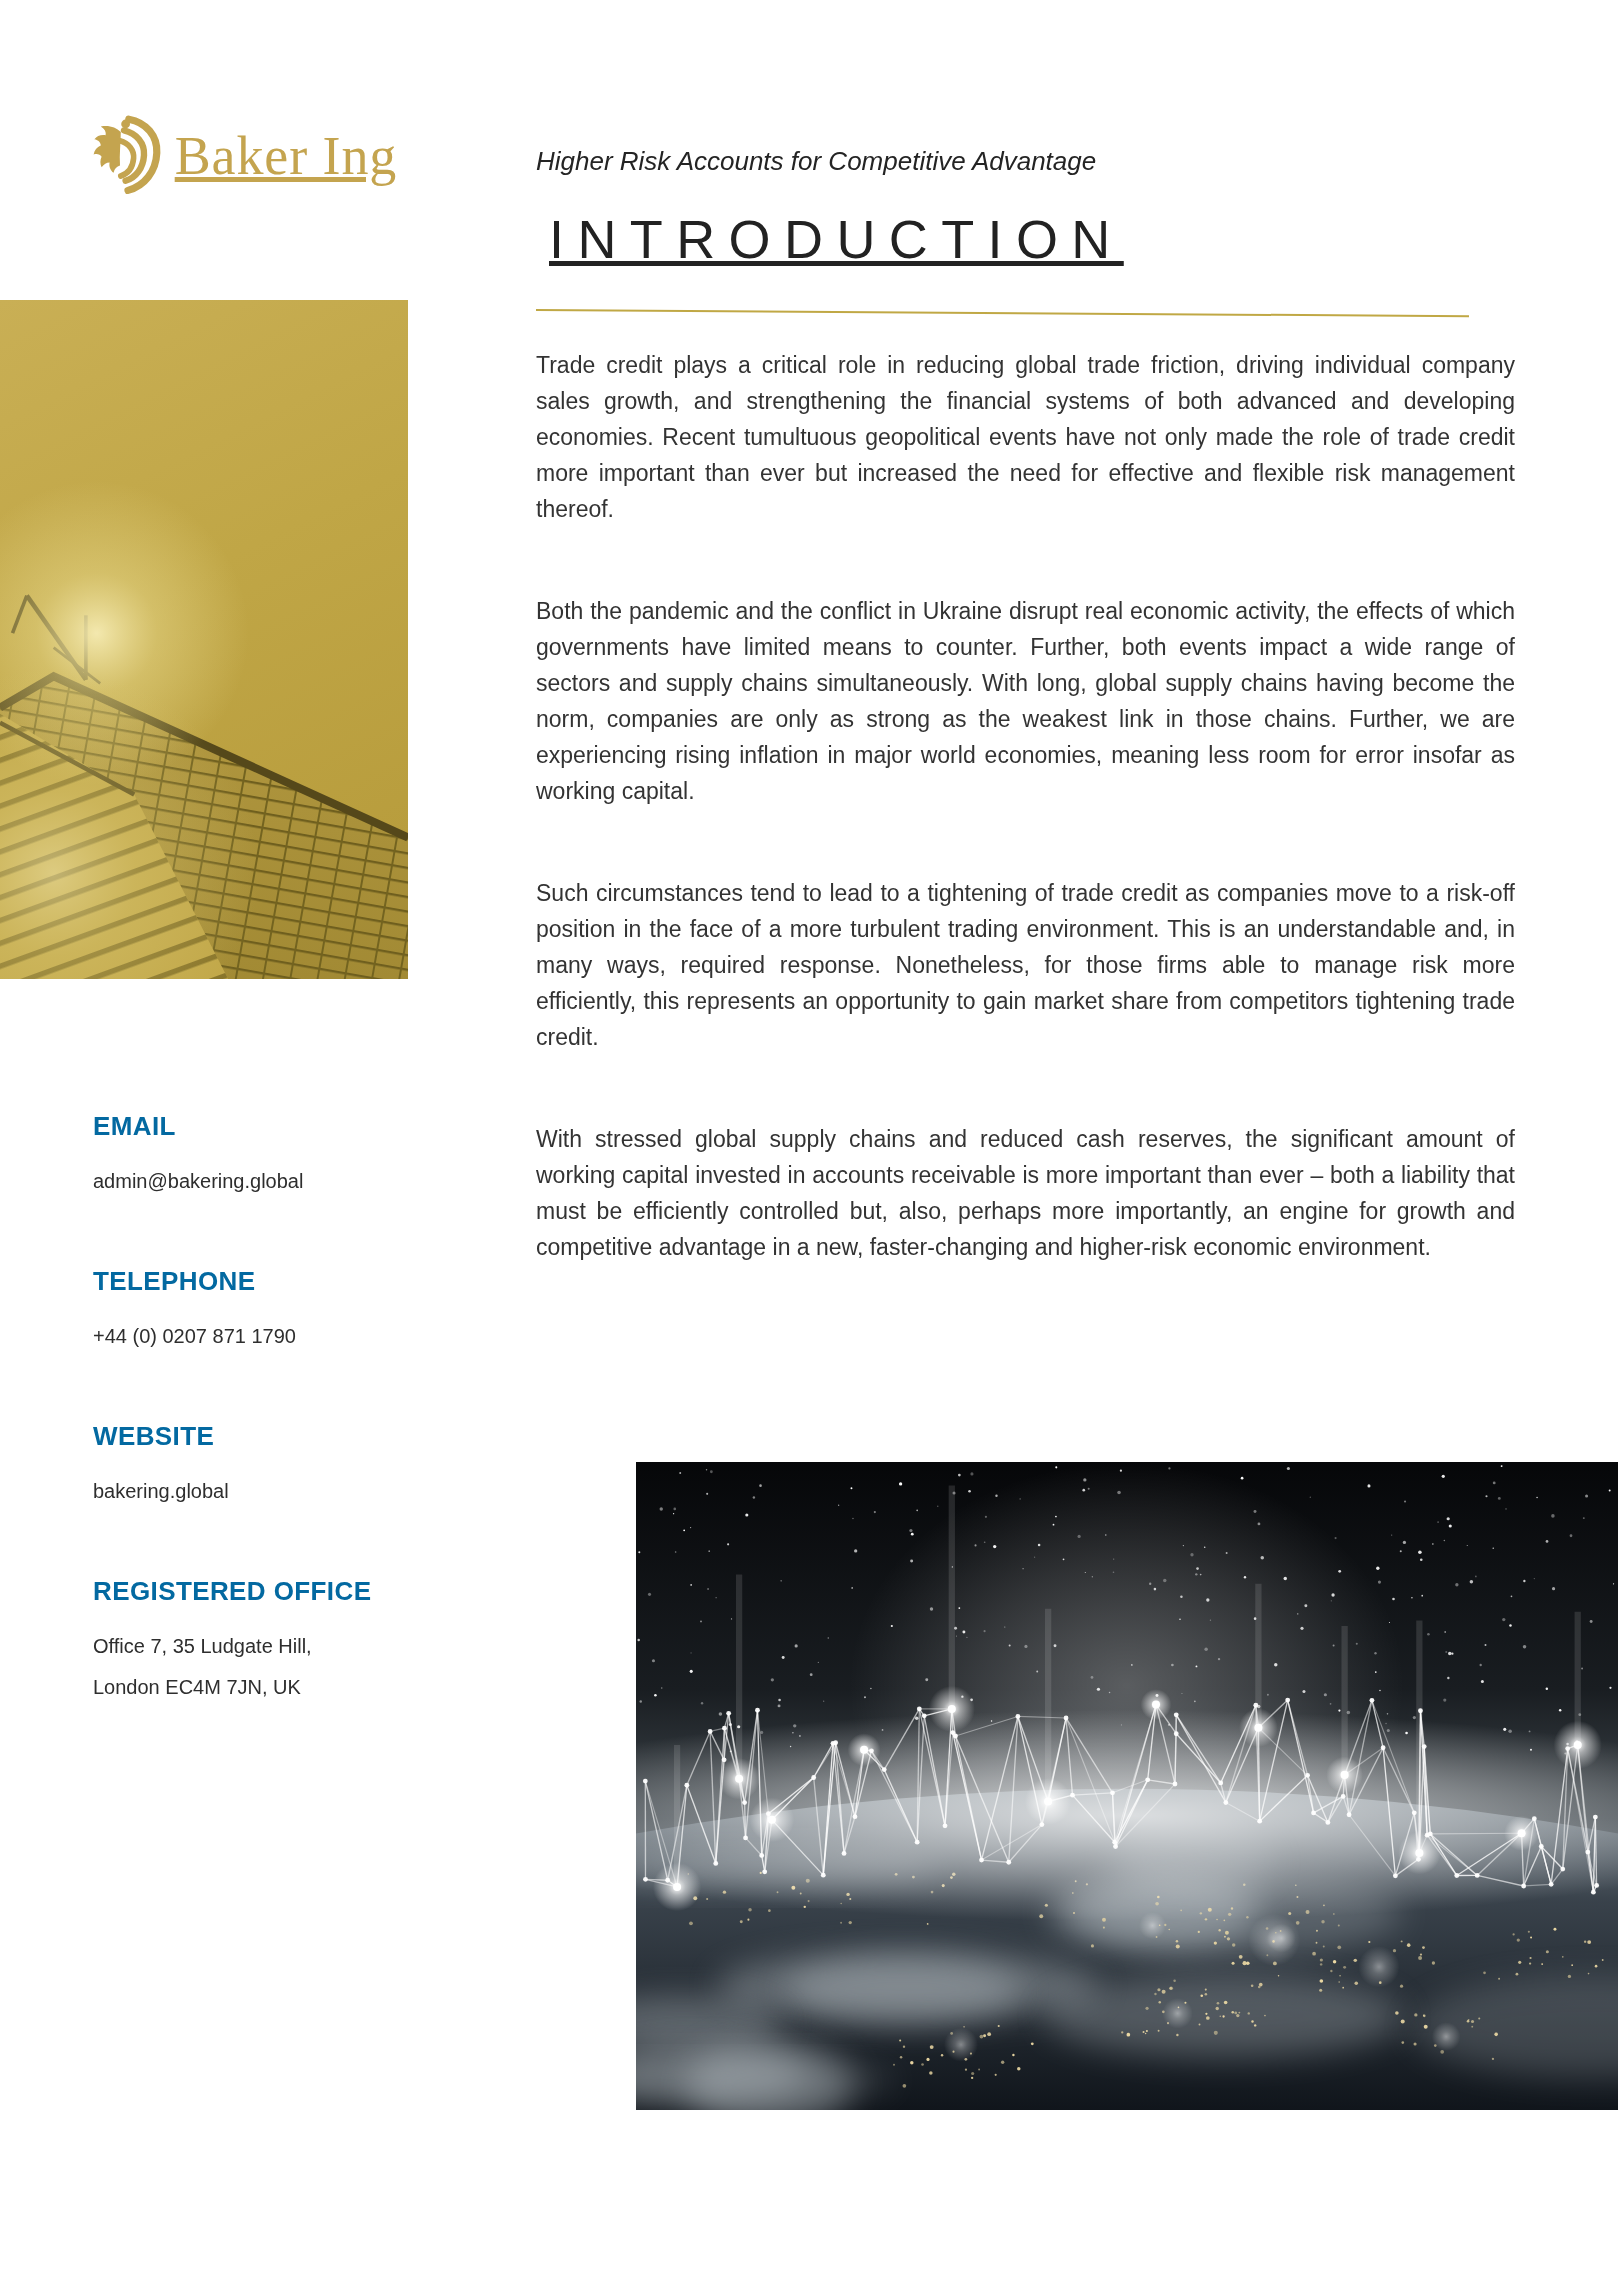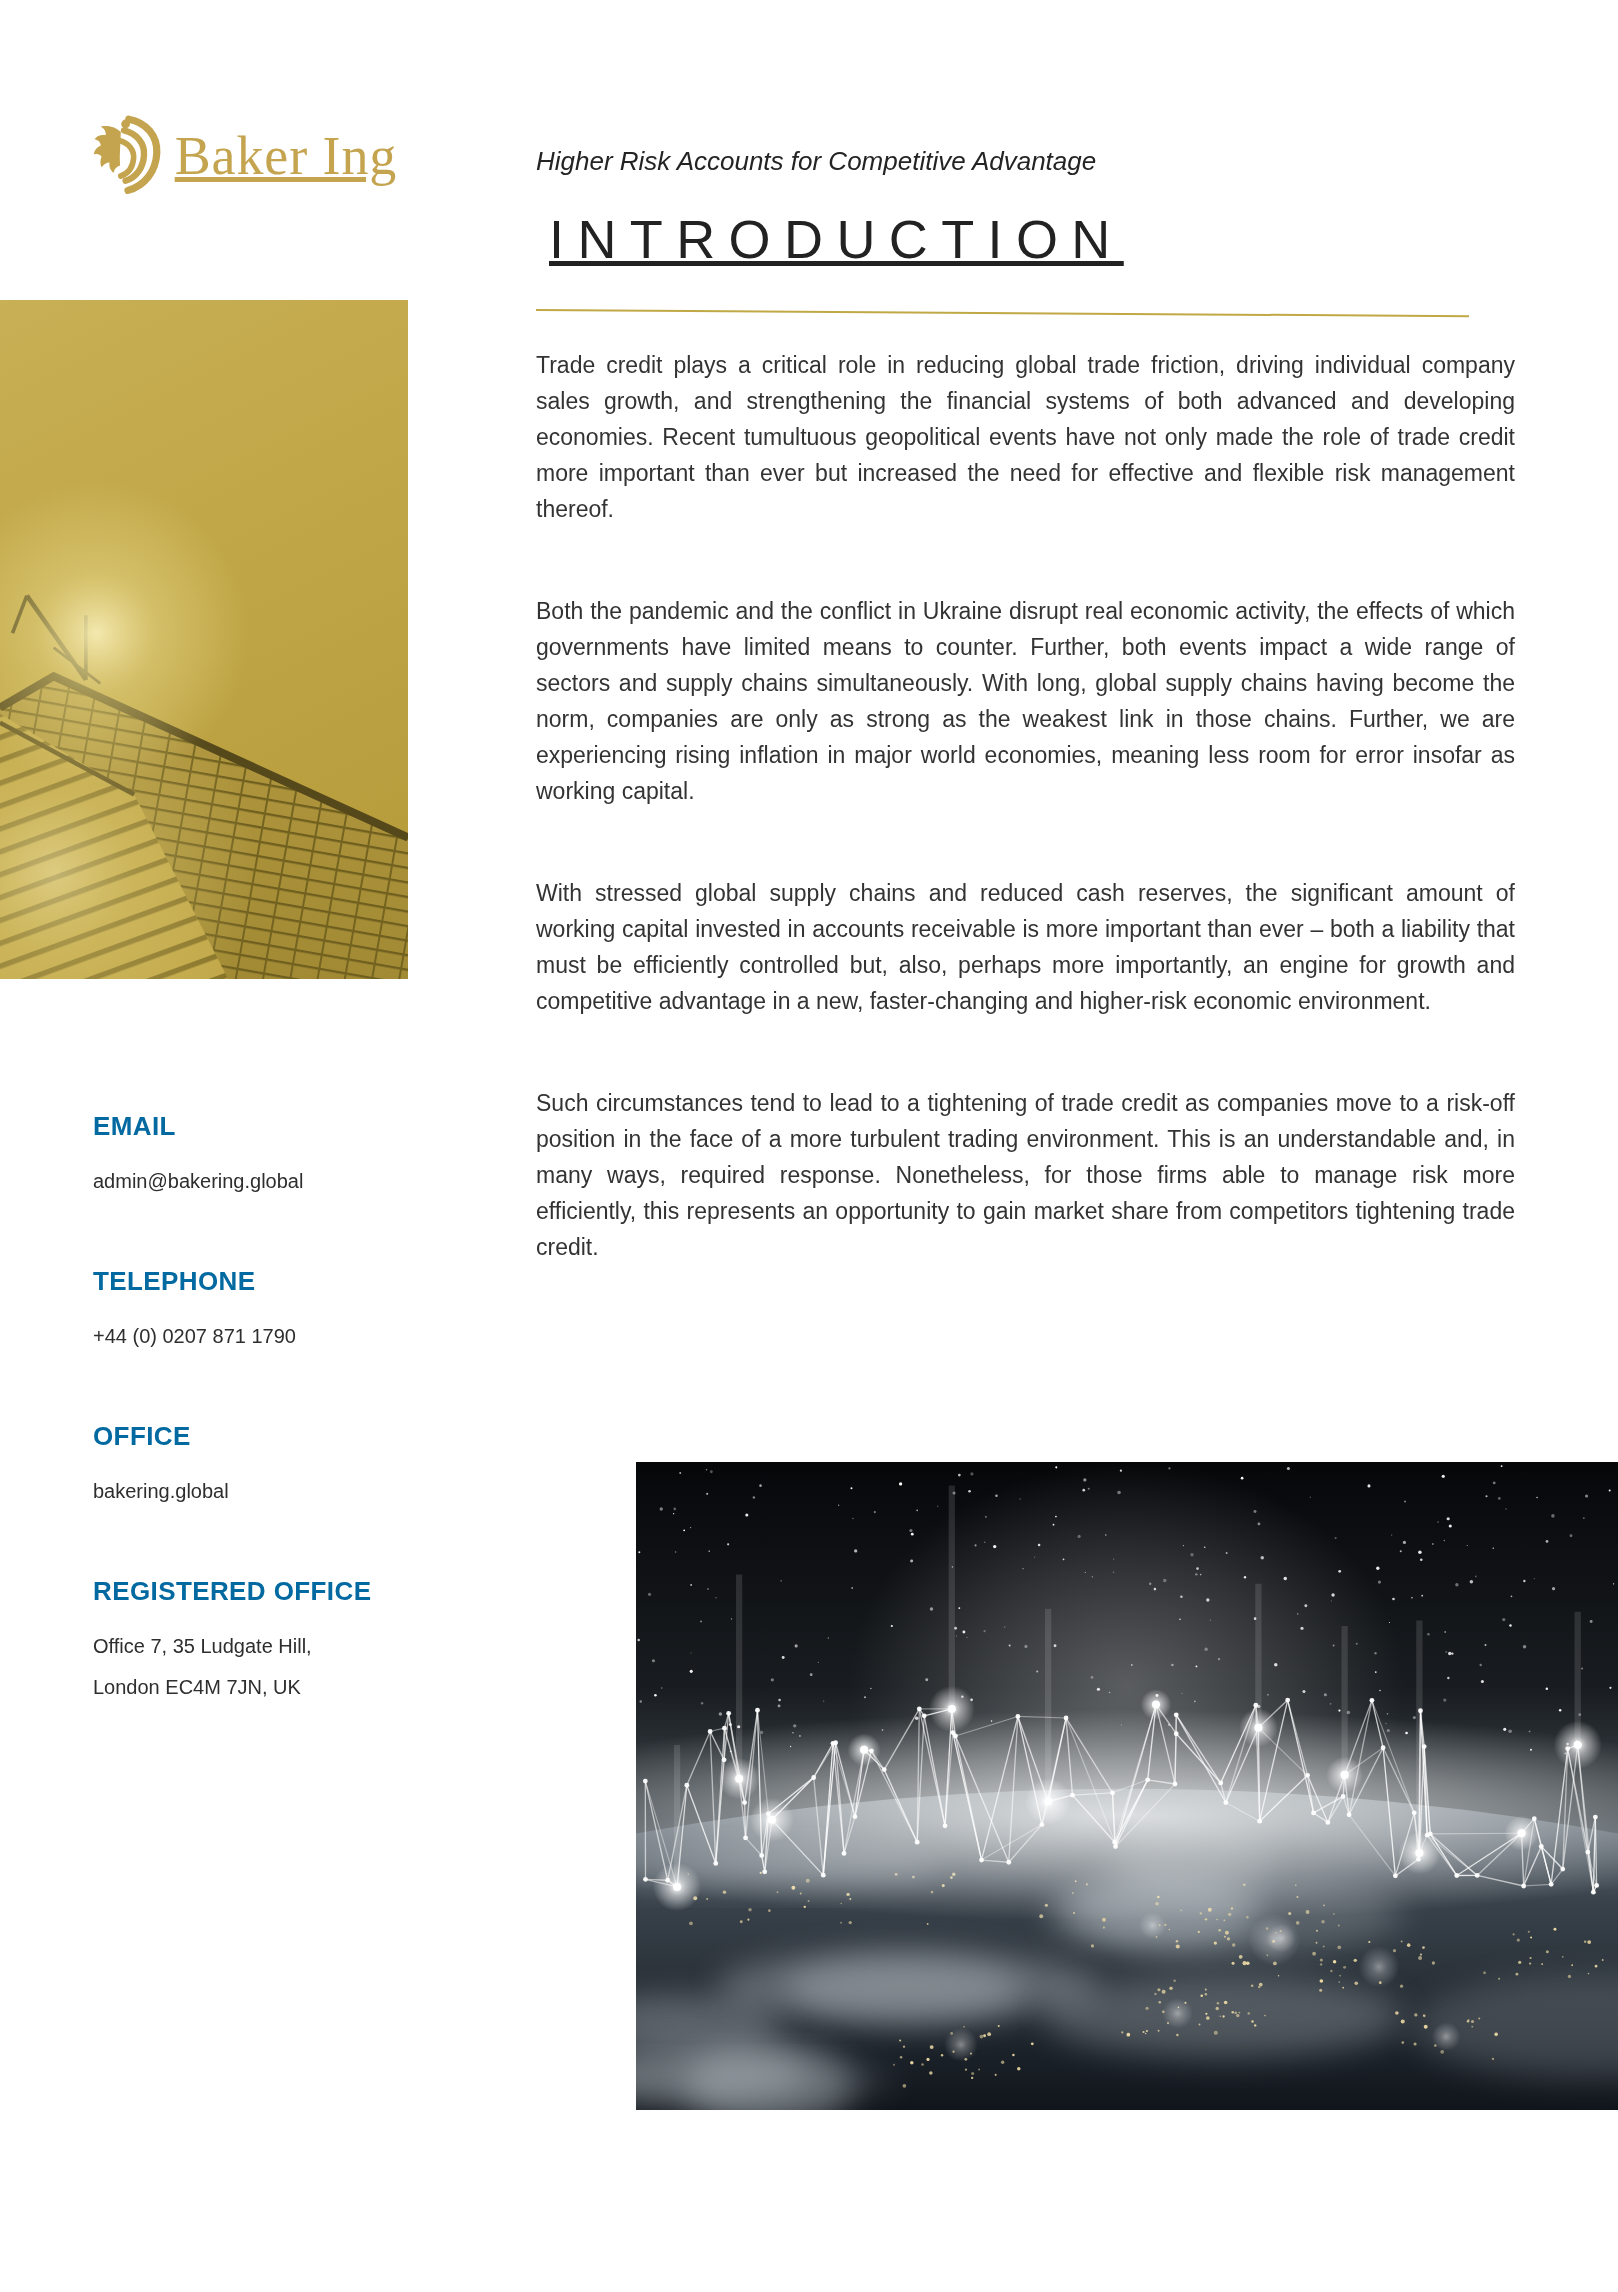--- a/index.html
+++ b/index.html
@@ -93,35 +93,35 @@
     </svg>
   </div>
 
   <div class="eyebrow">Higher Risk Accounts for Competitive Advantage</div>
   <h1 class="title">INTRODUCTION</h1>
   <div class="rule"></div>
 
   <main class="article">
     <p>Trade credit plays a critical role in reducing global trade friction, driving individual company sales growth, and strengthening the financial systems of both advanced and developing economies. Recent tumultuous geopolitical events have not only made the role of trade credit more important than ever but increased the need for effective and flexible risk management thereof.</p>
     <p>Both the pandemic and the conflict in Ukraine disrupt real economic activity, the effects of which governments have limited means to counter. Further, both events impact a wide range of sectors and supply chains simultaneously. With long, global supply chains having become the norm, companies are only as strong as the weakest link in those chains. Further, we are experiencing rising inflation in major world economies, meaning less room for error insofar as working capital.</p>
+    <p>Such circumstances tend to lead to a tightening of trade credit as companies move to a risk-off position in the face of a more turbulent trading environment. This is an understandable and, in many ways, required response. Nonetheless, for those firms able to manage risk more efficiently, this represents an opportunity to gain market share from competitors tightening trade credit.</p>
     <p>With stressed global supply chains and reduced cash reserves, the significant amount of working capital invested in accounts receivable is more important than ever – both a liability that must be efficiently controlled but, also, perhaps more importantly, an engine for growth and competitive advantage in a new, faster-changing and higher-risk economic environment.</p>
-    <p>Such circumstances tend to lead to a tightening of trade credit as companies move to a risk-off position in the face of a more turbulent trading environment. This is an understandable and, in many ways, required response. Nonetheless, for those firms able to manage risk more efficiently, this represents an opportunity to gain market share from competitors tightening trade credit.</p>
   </main>
 
   <aside class="contact">
     <div class="group">
       <div class="label">EMAIL</div>
       <div class="value">admin@bakering.global</div>
     </div>
     <div class="group">
       <div class="label">TELEPHONE</div>
       <div class="value">+44 (0) 0207 871 1790</div>
     </div>
     <div class="group">
-      <div class="label">OFFICE</div>
+      <div class="label">WEBSITE</div>
       <div class="value">bakering.global</div>
     </div>
     <div class="group">
       <div class="label">REGISTERED OFFICE</div>
       <div class="value">
         <div>Office 7, 35 Ludgate Hill,</div>
         <div>London EC4M 7JN, UK</div>
       </div>
     </div>
   </aside>

